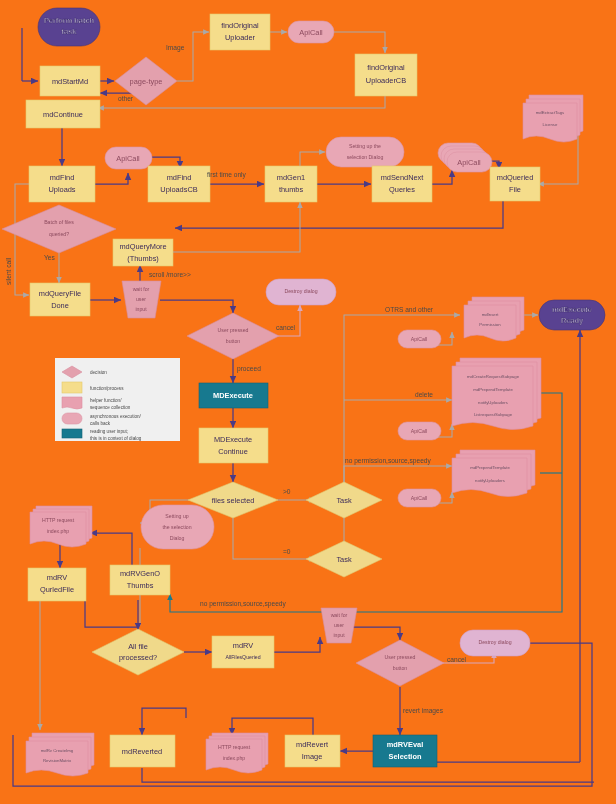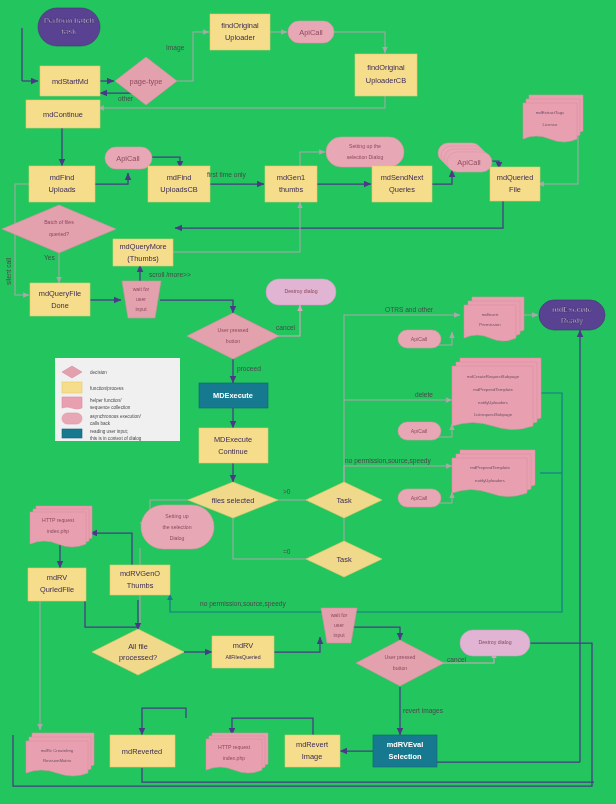--- a/index.html
+++ b/index.html
@@ -1,17 +1,17 @@
 <!DOCTYPE html>
 <html><head>
 <meta charset="utf-8">
 <style>
   html,body{margin:0;padding:0;background:#ffffff;}
   body{font-family:"Liberation Sans", sans-serif;}
-  #stage{position:relative;width:616px;height:804px;background:#22c55e;overflow:hidden;}
+  #stage{position:relative;width:616px;height:804px;background:#f97316;overflow:hidden;}
   svg{display:block;}
   .nodeText{font-family:"Liberation Sans", sans-serif;font-size:7.4px;fill:#3b2a5a;text-anchor:middle;dominant-baseline:middle;}
   .nodeText.small{font-size:5.2px;}
   .nodeText.tiny{font-size:4.3px;fill:#6b4f63;}
   .nodeText.white{fill:#ffffff;font-weight:bold;}
   .nodeText.term{fill:#ffffff;font-weight:bold;font-size:7.4px;}
   .nodeText.pinkt{fill:#8c4a5e;}
   .edgeLabel{font-family:"Liberation Sans", sans-serif;font-size:6.6px;fill:#4a4a4a;}
   .legendLabel{font-family:"Liberation Sans", sans-serif;font-size:4.6px;fill:#4a4a4a;}
   .lnkP{stroke:#4a3a86;stroke-width:1.25;fill:none;}

